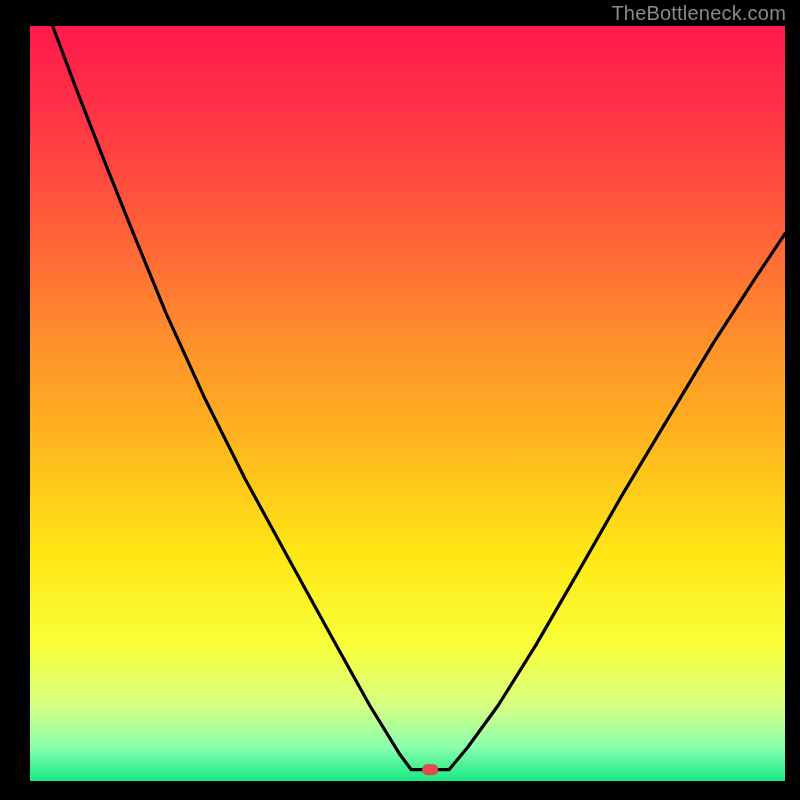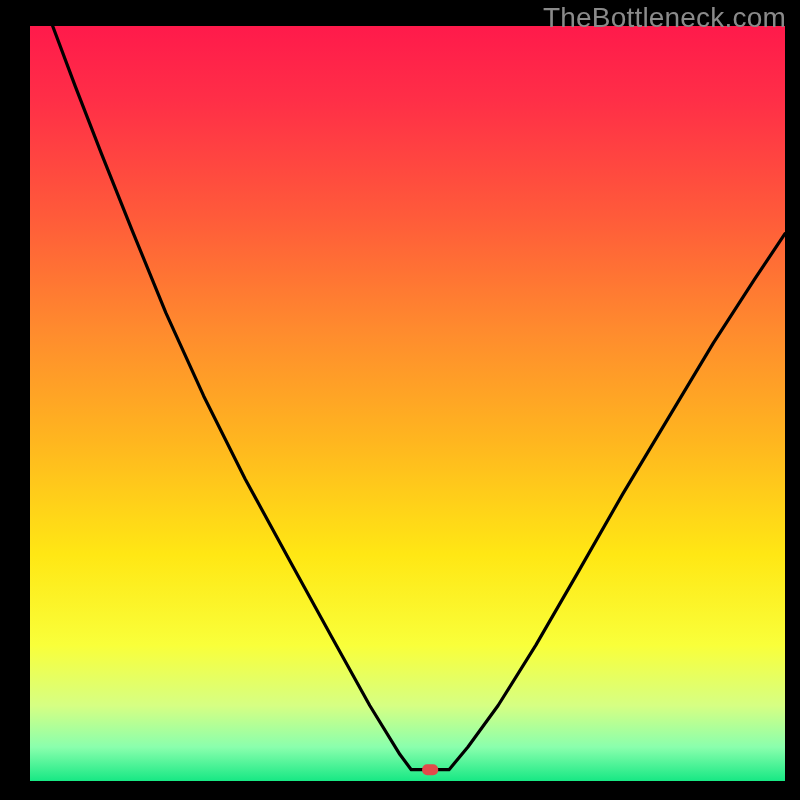--- a/index.html
+++ b/index.html
@@ -17,21 +17,21 @@
     top: 0;
     width: 800px;
     height: 800px;
     background: #000;
   }
   .watermark {
     position: absolute;
     top: 2px;
     right: 14px;
     color: #8a8a8a;
-    font-size: 28px;
+    font-size: 20px;
     letter-spacing: 0.2px;
     font-weight: 500;
     z-index: 20;
   }
   .plot {
     position: absolute;
     left: 30px;
     top: 26px;
     width: 755px;
     height: 755px;

